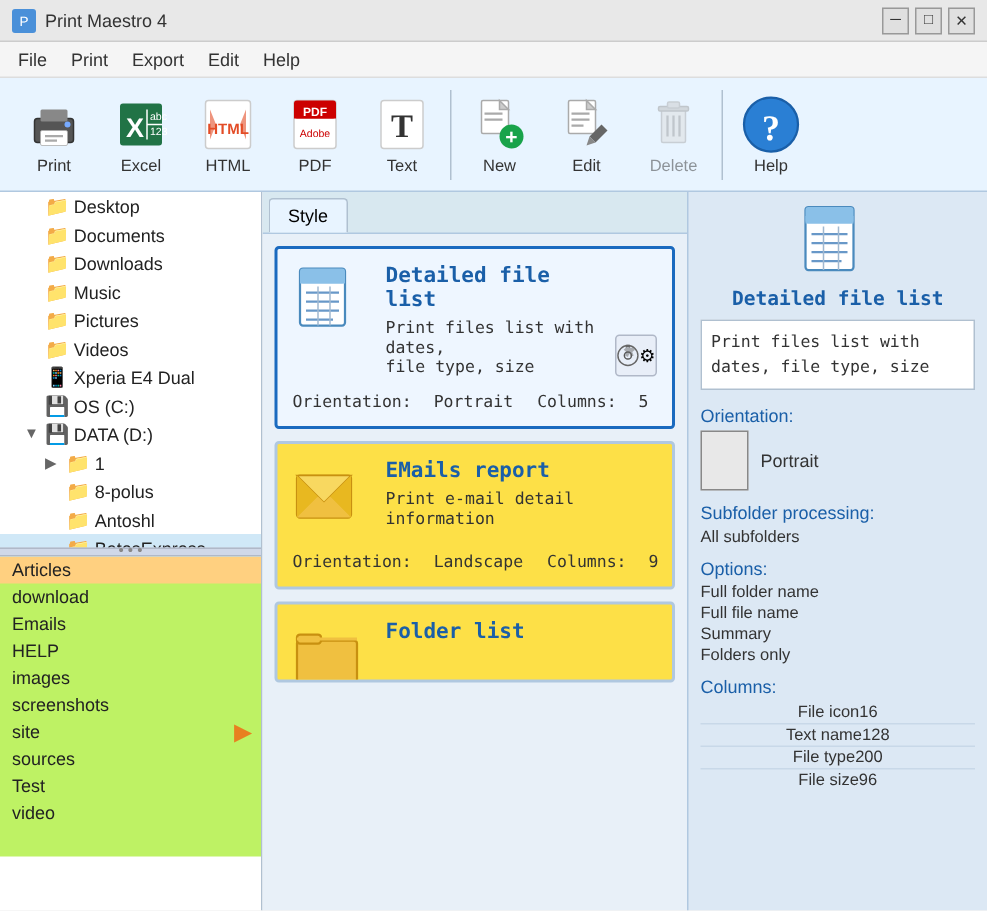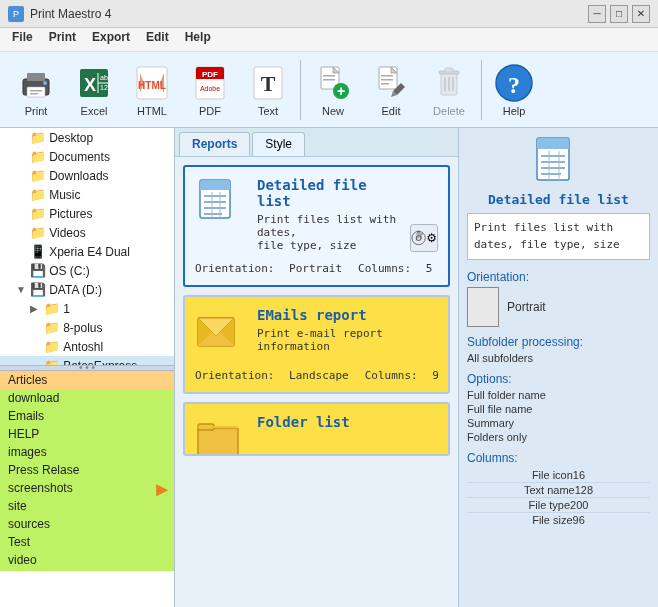--- a/index.html
+++ b/index.html
@@ -6,21 +6,21 @@
     body { font-family: 'Segoe UI', Tahoma, Geneva, Verdana, sans-serif; font-size: 12px; background: #f0f0f0; width: 658px; height: 607px; overflow: hidden; }
     
     
     .title-bar { background: #e8e8e8; height: 28px; display: flex; align-items: center; justify-content: space-between; padding: 0 8px; border-bottom: 1px solid #ccc; }
     .title-bar-left { display: flex; align-items: center; gap: 6px; font-size: 12px; color: #333; }
     .title-bar-icon { width: 16px; height: 16px; background: #4a90d9; border-radius: 2px; display: flex; align-items: center; justify-content: center; color: white; font-size: 9px; }
     .title-bar-controls { display: flex; gap: 4px; }
     .title-btn { width: 18px; height: 18px; border: 1px solid #999; background: #e0e0e0; cursor: pointer; font-size: 10px; display: flex; align-items: center; justify-content: center; color: #333; }
 
     
-    .menu-bar { background: #f5f5f5; height: 24px; display: flex; align-items: flex-start; padding: 0 4px; border-bottom: 1px solid #ddd; font-weight: bold; }
+    .menu-bar { background: #f5f5f5; height: 24px; display: flex; align-items: center; padding: 0 4px; border-bottom: 1px solid #ddd; }
     .menu-item { padding: 2px 8px; cursor: pointer; font-size: 12px; color: #333; }
 
     
     .toolbar { background: #e8f4ff; height: 76px; display: flex; align-items: center; padding: 4px 8px; border-bottom: 1px solid #b0c8e0; gap: 2px; }
     .toolbar-btn { display: flex; flex-direction: column; align-items: center; justify-content: center; width: 56px; height: 68px; cursor: pointer; border: 1px solid transparent; border-radius: 3px; padding: 4px 2px; gap: 2px; }
     .toolbar-icon { width: 40px; height: 40px; display: flex; align-items: center; justify-content: center; }
     .toolbar-label { font-size: 11px; color: #333; text-align: center; }
     .toolbar-sep { width: 1px; height: 60px; background: #b0c0d0; margin: 0 2px; }
 
     
@@ -295,23 +295,20 @@
           <div class="sidebar-bottom-item">
             <span>Emails</span>
           </div>
           <div class="sidebar-bottom-item">
             <span>HELP</span>
           </div>
           <div class="sidebar-bottom-item">
             <span>images</span>
           </div>
           <div class="sidebar-bottom-item">
-            <span>Press Relase</span>
-          </div>
-          <div class="sidebar-bottom-item">
             <span>screenshots</span>
           </div>
           <div class="sidebar-bottom-item">
             <span>site</span>
           </div>
           <div class="sidebar-bottom-item">
             <span>sources</span>
           </div>
           <div class="sidebar-bottom-item">
             <span>Test</span>
@@ -322,21 +319,20 @@
           <div class="sidebar-bottom-item"></div>
         </div>
       <div style="position:absolute; right:2px; top:50%; transform:translateY(-50%);">
         <span style="color:#e88020; font-size:20px;">►</span>
       </div>
     </div>
   </div>
 
   <div class="center-panel">
     <div class="center-tabs">
-      <div class="tab active">Reports</div>
       <div class="tab">Style</div>
     </div>
     <div class="report-list">
 
       <div class="report-card selected">
         <div class="report-card-header">
           <div class="report-card-icon">
             <svg width="50" height="50" viewBox="0 0 50 50">
               <rect x="4" y="2" width="30" height="38" rx="2" fill="white" stroke="#4a8abd" stroke-width="1.5"></rect>
               <rect x="4" y="2" width="30" height="10" rx="2" fill="#8ac0e8"></rect>
@@ -375,21 +371,21 @@
             <svg width="50" height="50" viewBox="0 0 50 50">
               <rect x="2" y="10" width="36" height="28" rx="2" fill="#f0c040" stroke="#c89010" stroke-width="1.5"></rect>
               <polygon points="2,10 20,28 38,10" fill="#f8d860" stroke="#c89010" stroke-width="1"></polygon>
               <polygon points="2,38 16,24 2,10" fill="#e8b820"></polygon>
               <polygon points="38,38 24,24 38,10" fill="#e8b820"></polygon>
               <polygon points="2,38 16,24 20,28 24,24 38,38" fill="#f0c040"></polygon>
             </svg>
           </div>
           <div>
             <div class="report-card-title">EMails report</div>
-            <div class="report-card-desc">Print e-mail report information</div>
+            <div class="report-card-desc">Print e-mail detail information</div>
           </div>
         </div>
         <div class="report-card-props">
           <div class="report-card-setting"><span>Orientation:</span>&nbsp;<span>Landscape</span></div>
           <div class="report-card-setting"><span>Columns:</span>&nbsp;<span>9</span></div>
         </div>
       </div>
 
       <div class="report-card" style="height:54px; overflow:hidden;">
         <div class="report-card-header">

